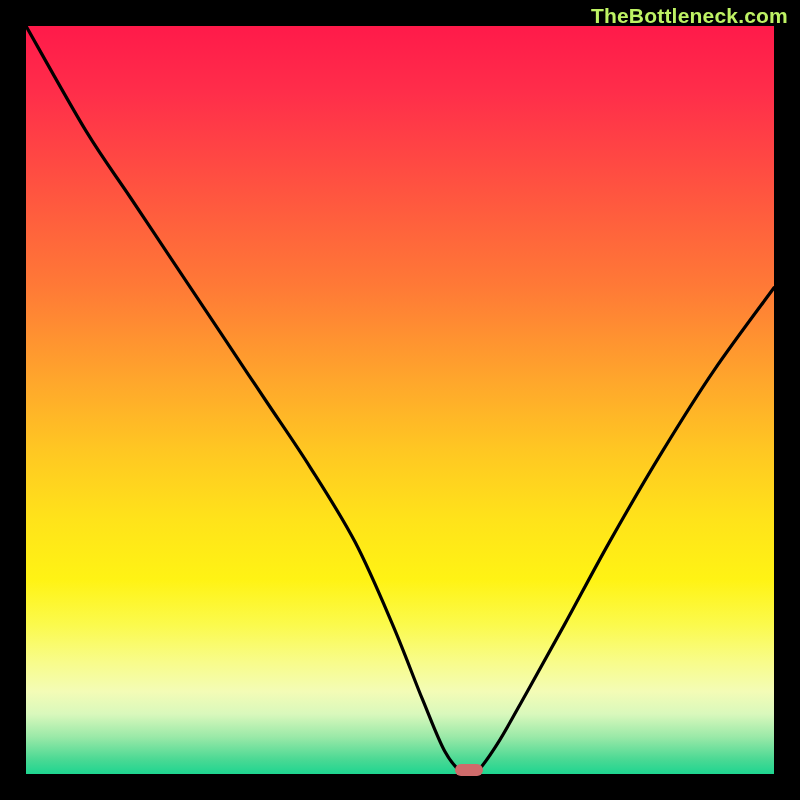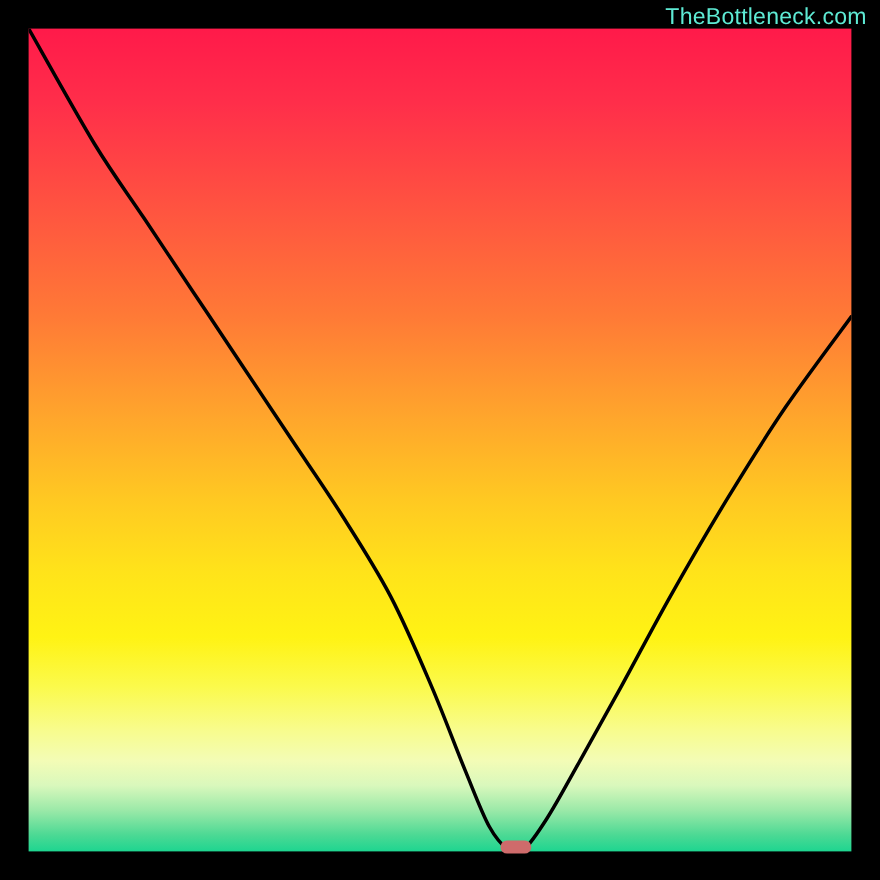--- a/index.html
+++ b/index.html
@@ -38,23 +38,23 @@
       #d9f8bc 92%,
       #9be9a8 95%,
       #4cd994 98%,
       #1ed590 100%
     );
   }
   .watermark {
     position: absolute;
     top: 4px;
     right: 12px;
-    color: #5eead4;
+    color: #bef264;
     font-size: 21px;
-    font-weight: 400;
+    font-weight: 700;
     letter-spacing: 0.2px;
     user-select: none;
   }
   svg.curve {
     position: absolute;
     left: 0;
     top: 0;
     width: 748px;
     height: 748px;
   }

